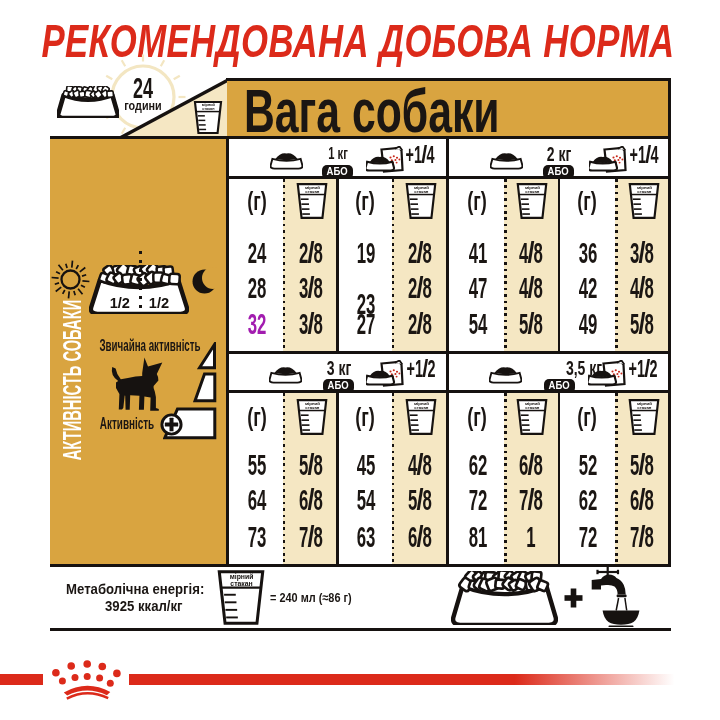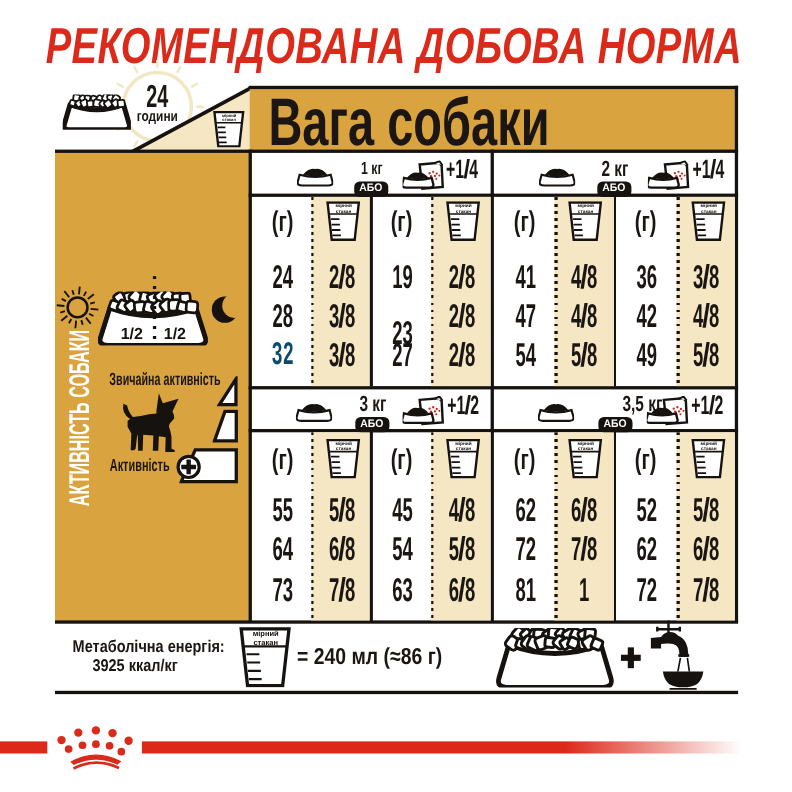--- a/index.html
+++ b/index.html
@@ -552,21 +552,21 @@
   </div>
 
 <div style="position:absolute;left:438.0px;top:272.5px;width:300px;height:30px;line-height:30px;font-size:30.0px;font-weight:bold;color:#1b1613;">
     <span style="position:absolute;left:50%;top:0;white-space:nowrap;transform:translateX(-50%) scaleX(0.56);">42</span>
   </div>
 
 <div style="position:absolute;left:492.0px;top:272.5px;width:300px;height:30px;line-height:30px;font-size:30.0px;font-weight:bold;color:#1b1613;">
     <span style="position:absolute;left:50%;top:0;white-space:nowrap;transform:translateX(-50%) scaleX(0.56);">4<span class="sl">/</span>8</span>
   </div>
 
-<div style="position:absolute;left:107.0px;top:308.5px;width:300px;height:30px;line-height:30px;font-size:30.0px;font-weight:bold;color:#0c4a6e;font-family:Liberation Mono, monospace;">
+<div style="position:absolute;left:107.0px;top:308.5px;width:300px;height:30px;line-height:30px;font-size:30.0px;font-weight:bold;color:#a21caf;">
     <span style="position:absolute;left:50%;top:0;white-space:nowrap;transform:translateX(-50%) scaleX(0.56);">32</span>
   </div>
 
 <div style="position:absolute;left:160.5px;top:308.5px;width:300px;height:30px;line-height:30px;font-size:30.0px;font-weight:bold;color:#1b1613;">
     <span style="position:absolute;left:50%;top:0;white-space:nowrap;transform:translateX(-50%) scaleX(0.56);">3<span class="sl">/</span>8</span>
   </div>
 
 <div style="position:absolute;left:216.0px;top:308.5px;width:300px;height:30px;line-height:30px;font-size:30.0px;font-weight:bold;color:#1b1613;">
     <span style="position:absolute;left:50%;top:0;white-space:nowrap;transform:translateX(-50%) scaleX(0.56);">27</span>
   </div>
@@ -682,34 +682,34 @@
 <div style="position:absolute;left:438.0px;top:521.5px;width:300px;height:30px;line-height:30px;font-size:30.0px;font-weight:bold;color:#1b1613;">
     <span style="position:absolute;left:50%;top:0;white-space:nowrap;transform:translateX(-50%) scaleX(0.56);">72</span>
   </div>
 
 <div style="position:absolute;left:492.0px;top:521.5px;width:300px;height:30px;line-height:30px;font-size:30.0px;font-weight:bold;color:#1b1613;">
     <span style="position:absolute;left:50%;top:0;white-space:nowrap;transform:translateX(-50%) scaleX(0.56);">7<span class="sl">/</span>8</span>
   </div>
 
 <div style="position:absolute;left:66.0px;top:580.7px;width:200px;height:16px;line-height:16px;font-size:15.5px;font-weight:bold;color:#1b1613;text-align:left;"><span style="display:inline-block;transform:scaleX(0.85);transform-origin:left center;white-space:nowrap;">Метаболічна енергія:</span></div>
 
-<div style="position:absolute;left:84px;top:598.2px;width:200px;height:16px;line-height:16px;font-size:15.5px;font-weight:bold;color:#1b1613;text-align:left;"><span style="display:inline-block;transform:scaleX(0.85);transform-origin:left center;white-space:nowrap;">3925 ккал/кг</span></div>
+<div style="position:absolute;left:51px;top:598.2px;width:200px;height:16px;line-height:16px;font-size:15.5px;font-weight:bold;color:#1b1613;text-align:center;"><span style="display:inline-block;transform:scaleX(0.85);transform-origin:left center;white-space:nowrap;">3925 ккал/кг</span></div>
 
 <svg class="abs" style="left:216px;top:570px;" width="50" height="55" viewBox="0 0 34 40">
     <path d="M1.2,1.2 L32.8,1.2 L28.6,38.8 L5.4,38.8 Z" fill="#ffffff" stroke="#161210" stroke-width="2.2"></path>
     <line x1="2.4" y1="12.8" x2="31.6" y2="12.8" stroke="#161210" stroke-width="1.54"></line>
     <line x1="4.7" y1="18" x2="13.2" y2="18" stroke="#161210" stroke-width="1.4"></line>
     <line x1="5.2" y1="23.5" x2="13.7" y2="23.5" stroke="#161210" stroke-width="1.4"></line>
     <line x1="5.7" y1="29" x2="14.2" y2="29" stroke="#161210" stroke-width="1.4"></line>
     <line x1="6.2" y1="34.5" x2="14.7" y2="34.5" stroke="#161210" stroke-width="1.4"></line>
     <text x="17.4" y="6.2" text-anchor="middle" font-size="5.0" font-weight="bold" fill="#161210" font-family="Liberation Sans">мірний</text>
     <text x="17.4" y="11.6" text-anchor="middle" font-size="5.0" font-weight="bold" fill="#161210" font-family="Liberation Sans">стакан</text>
   </svg>
 
-<div style="position:absolute;left:270.0px;top:589.7px;width:200px;height:16px;line-height:16px;font-size:21px;font-weight:bold;color:#1b1613;text-align:left;"><span style="display:inline-block;transform:scaleX(0.84);transform-origin:left center;white-space:nowrap;">= 240 мл (≈86 г)</span></div>
+<div style="position:absolute;left:270.0px;top:589.7px;width:200px;height:16px;line-height:16px;font-size:13px;font-weight:bold;color:#1b1613;text-align:left;"><span style="display:inline-block;transform:scaleX(0.84);transform-origin:left center;white-space:nowrap;">= 240 мл (≈86 г)</span></div>
 
 <svg style="position:absolute;left:451px;top:571px;" width="107" height="54" viewBox="0 0 120 60.6">
 <g transform="translate(0,16.8) scale(1,1.017)">
       <path d="M13,0 Q35,9 60,9 Q85,9 107,0 L117.5,35 Q119,42 110,43 L10,43 Q1,42 2.5,35 Z" fill="#fff" stroke="#161210" stroke-width="4.4" stroke-linejoin="round" vector-effect="non-scaling-stroke"></path>
     </g>
 <g>
       <rect x="17.2" y="0.3" width="12.5" height="12.5" rx="3.1" fill="#fff" stroke="#161210" stroke-width="2.9920000000000004" transform="rotate(42 23.5 6.6)"></rect>
       <rect x="25.9" y="1.6" width="10.1" height="10.1" rx="2.5" fill="#fff" stroke="#161210" stroke-width="2.9920000000000004" transform="rotate(46 30.9 6.7)"></rect>
       <rect x="33.7" y="2.2" width="9.8" height="9.8" rx="2.5" fill="#fff" stroke="#161210" stroke-width="2.9920000000000004" transform="rotate(27 38.6 7.2)"></rect>
       <rect x="38.3" y="1.3" width="11.8" height="11.8" rx="2.9" fill="#fff" stroke="#161210" stroke-width="2.9920000000000004" transform="rotate(4 44.2 7.2)"></rect>

